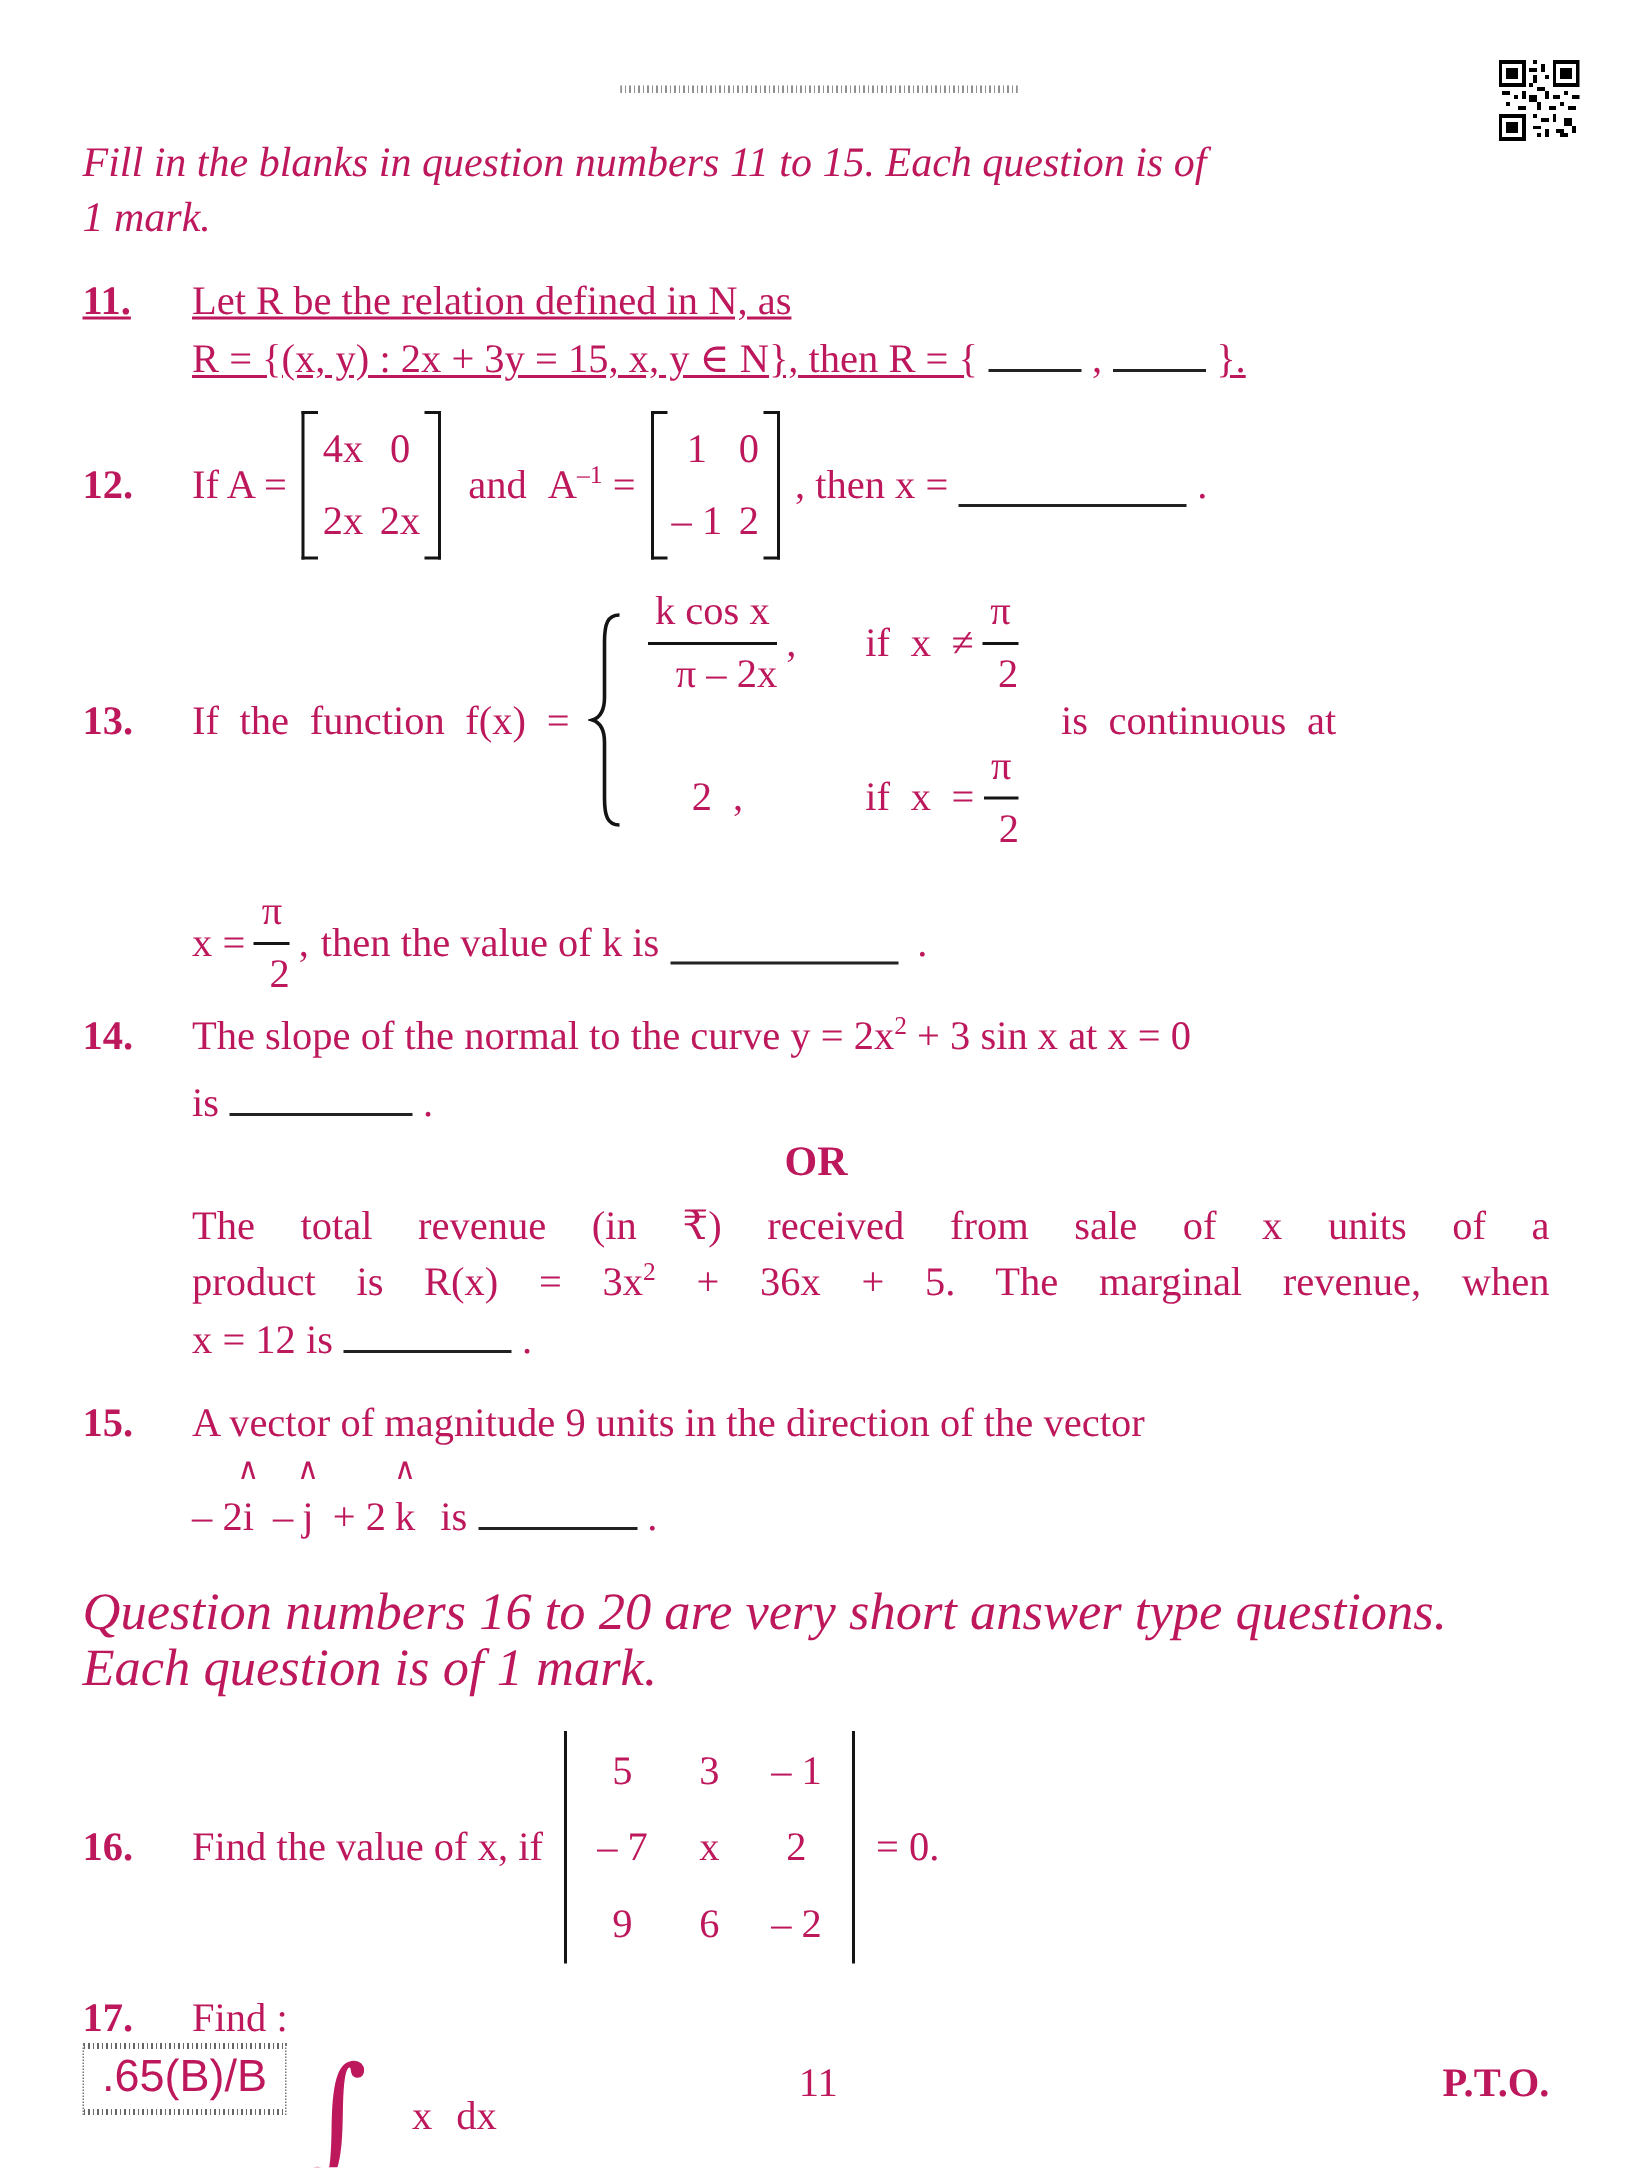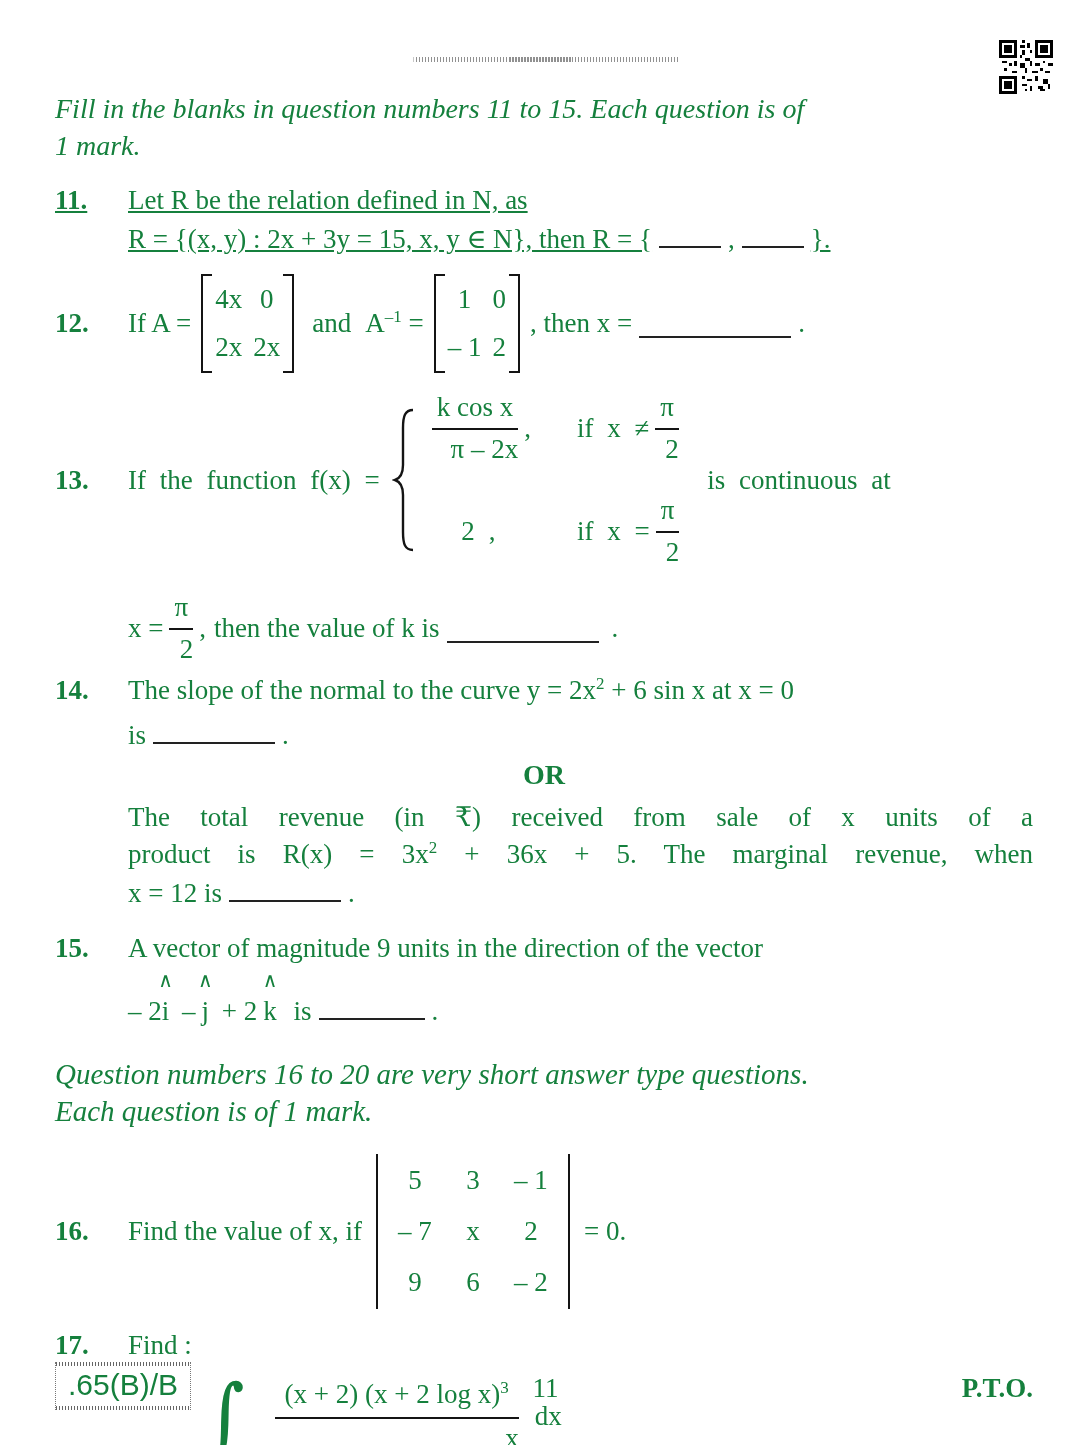--- a/index.html
+++ b/index.html
@@ -1,18 +1,18 @@
 <!DOCTYPE html>
 <html><head>
 <meta charset="utf-8">
 <style>
   html,body { margin:0; padding:0; background:#ffffff; }
   .page {
     position:relative; width:1091px; height:1445px;
-    background:#ffffff; color:#15803d; overflow:hidden;
+    background:#ffffff; color:#be185d; overflow:hidden;
     font-family:"Liberation Serif","DejaVu Serif",serif;
     font-size:27px; line-height:37px;
   }
   
   .micro {
     position:absolute; top:57px; left:50%; transform:translateX(-50%);
     width:265px; height:5px; opacity:.65;
     background:repeating-linear-gradient(90deg,#555 0 1px,transparent 1px 3px);
   }
   .qr { position:absolute; top:40px; right:38px; width:54px; height:54px; }
@@ -217,21 +217,21 @@
           <span>,</span>
         <span style="margin-left:8px;">then the value of k is</span>
         <span class="blank w152"></span>
         <span style="margin-left:6px;">.</span>
       </div>
     </div>
 
     <div class="q" style="margin-top:0;">
       <div class="qnum">14.</div>
       <div class="qbody">
-        <div><span>The slope of the normal to the curve  y = 2x</span><span class="sup">2</span><span> + 6 sin x  at x = 0</span></div>
+        <div><span>The slope of the normal to the curve  y = 2x</span><span class="sup">2</span><span> + 3 sin x  at x = 0</span></div>
         <div style="margin-top:6px;"><span>is</span><span class="blank w122"></span><span>.</span></div>
       </div>
     </div>
 
     <div class="orlabel" style="margin-top:2px;">OR</div>
 
     <div class="q" style="margin-top:6px;">
       <div class="qnum"></div>
       <div class="qbody">
         <div class="just">The total revenue (in ₹) received from sale of x units of a</div>
@@ -246,21 +246,21 @@
         <div>A vector of magnitude 9 units in the direction of the vector</div>
         <div style="padding-top:24px;">
           <span>– 2</span><span class="hatw"><span class="hat">∧</span><span>i</span></span>
           <span style="margin:0 6px;">–</span><span class="hatw"><span class="hat">∧</span><span>j</span></span>
           <span style="margin:0 6px;">+ 2</span><span class="hatw"><span class="hat">∧</span><span>k</span></span>
           <span style="margin-left:10px;">is</span><span class="blank w106"></span><span>.</span>
         </div>
       </div>
     </div>
 
-    <div class="intro" style="margin-top:26px; font-size:29px;">
+    <div class="intro" style="margin-top:26px; font-size:35px;">
       <div>Question numbers 16 to 20 are very short answer type questions.</div>
       <div>Each question is of 1 mark.</div>
     </div>
 
     <div class="q" style="margin-top:24px;">
       <div class="qnum" style="align-self:center;">16.</div>
       <div class="qbody vcenter">
         <span>Find the value of x, if</span>
         <span class="det">
           <span>5</span>
@@ -279,21 +279,20 @@
 
     <div class="q" style="margin-top:18px;">
       <div class="qnum">17.</div>
       <div class="qbody">
         <div>Find :</div>
       </div>
     </div>
     <div class="intgrow" style="margin-top:8px;">
       <span class="intsign">∫</span>
       <span class="frac">
-        <span class="fnum" style="padding:0 10px 4px;"><span>(x + 2) (x + 2 log x)</span><span class="sup">3</span></span>
         <span class="fden">x</span>
       </span>
       <span style="margin-left:10px;">dx</span>
     </div>
 
   </div>
 
   <div class="footer">
     <div class="codebox"><span>.65(B)/B</span></div>
     <div class="pageno">11</div>

